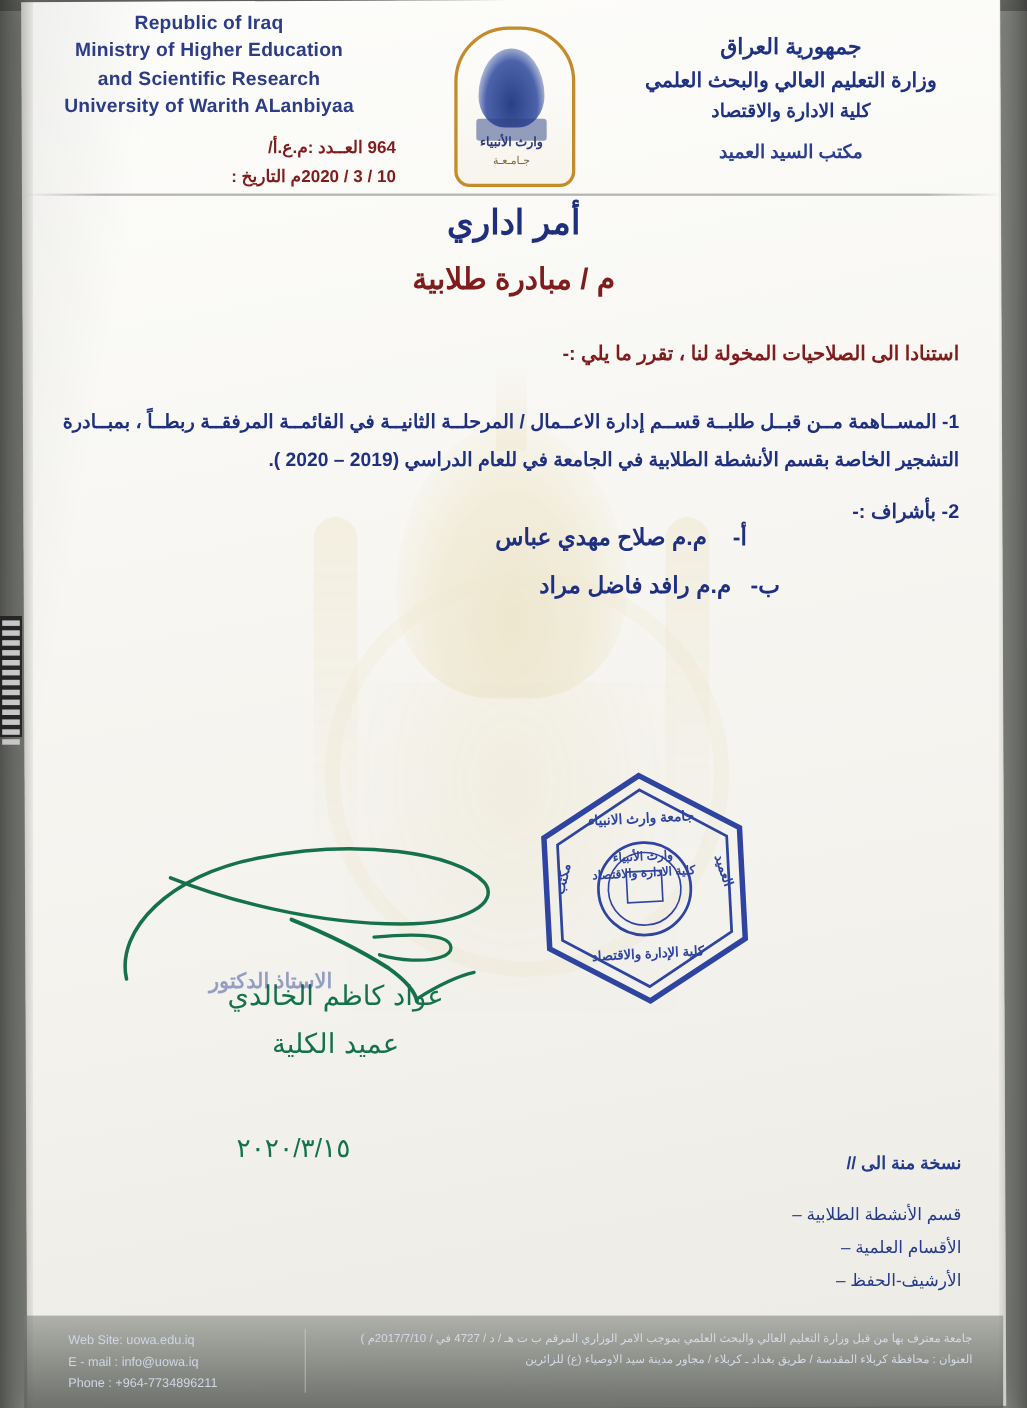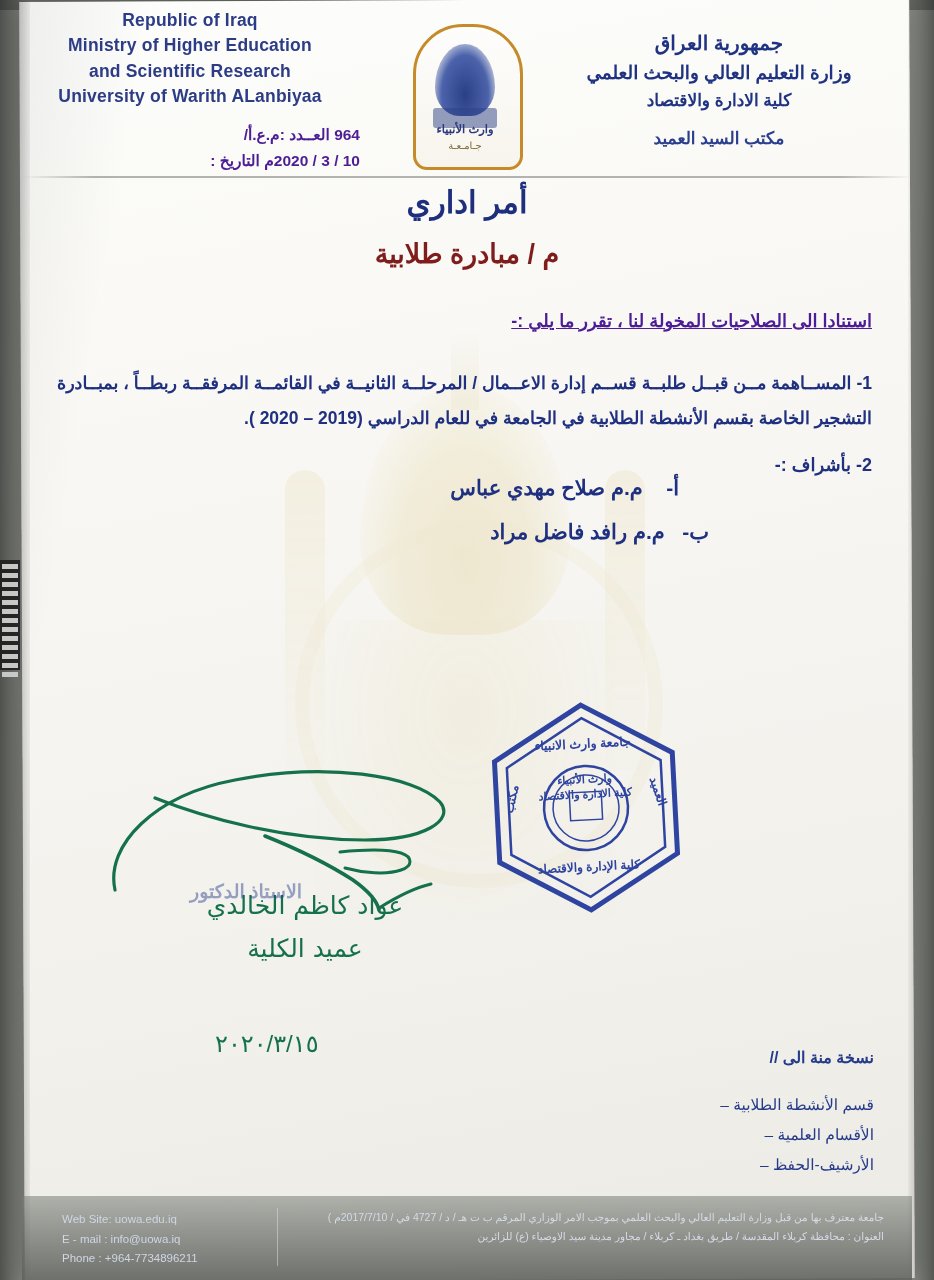--- a/index.html
+++ b/index.html
@@ -128,21 +128,21 @@
   }
   .hdr-left .ln { display: block; white-space: nowrap; }
 
   .hdr-left-meta {
     position: absolute;
     left: 120px;
     top: 122px;
     width: 240px;
     text-align: right;
     direction: rtl;
-    color: #4c1d95;
+    color: #7f1d1d;
     font-size: 15.5px;
     font-weight: 700;
     line-height: 1.7;
   }
 
   .hdr-right {
     position: absolute;
     right: 55px;
     top: 28px;
     width: 320px;
@@ -246,24 +246,23 @@
     direction: rtl;
     color: #7f1d1d;
     font-size: 27px;
     font-weight: 700;
   }
   .intro {
     position: absolute;
     right: 62px;
     top: 310px;
     direction: rtl;
-    color: #4c1d95;
+    color: #7f1d1d;
     font-size: 18px;
     font-weight: 600;
-    text-decoration: underline;
   }
   .clause {
     position: absolute;
     right: 62px;
     width: 815px;
     direction: rtl;
     color: #1f3080;
     font-weight: 700;
     font-size: 17.5px;
     line-height: 2.0;

